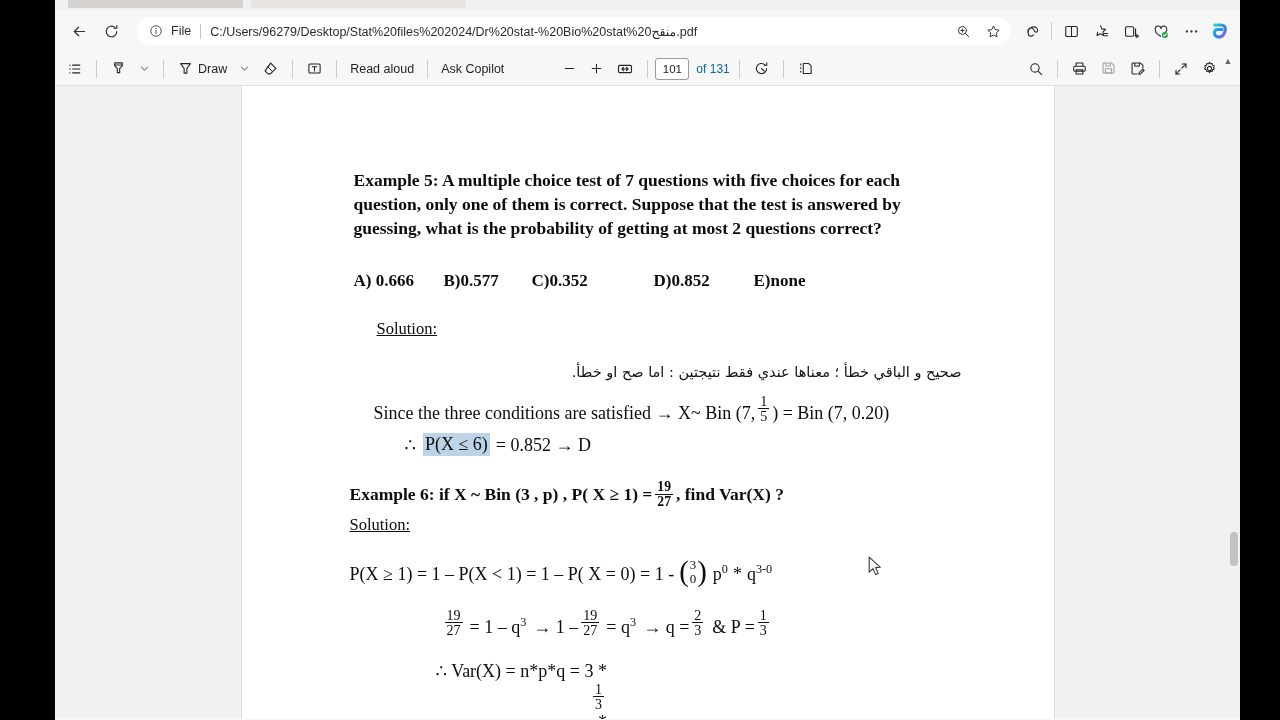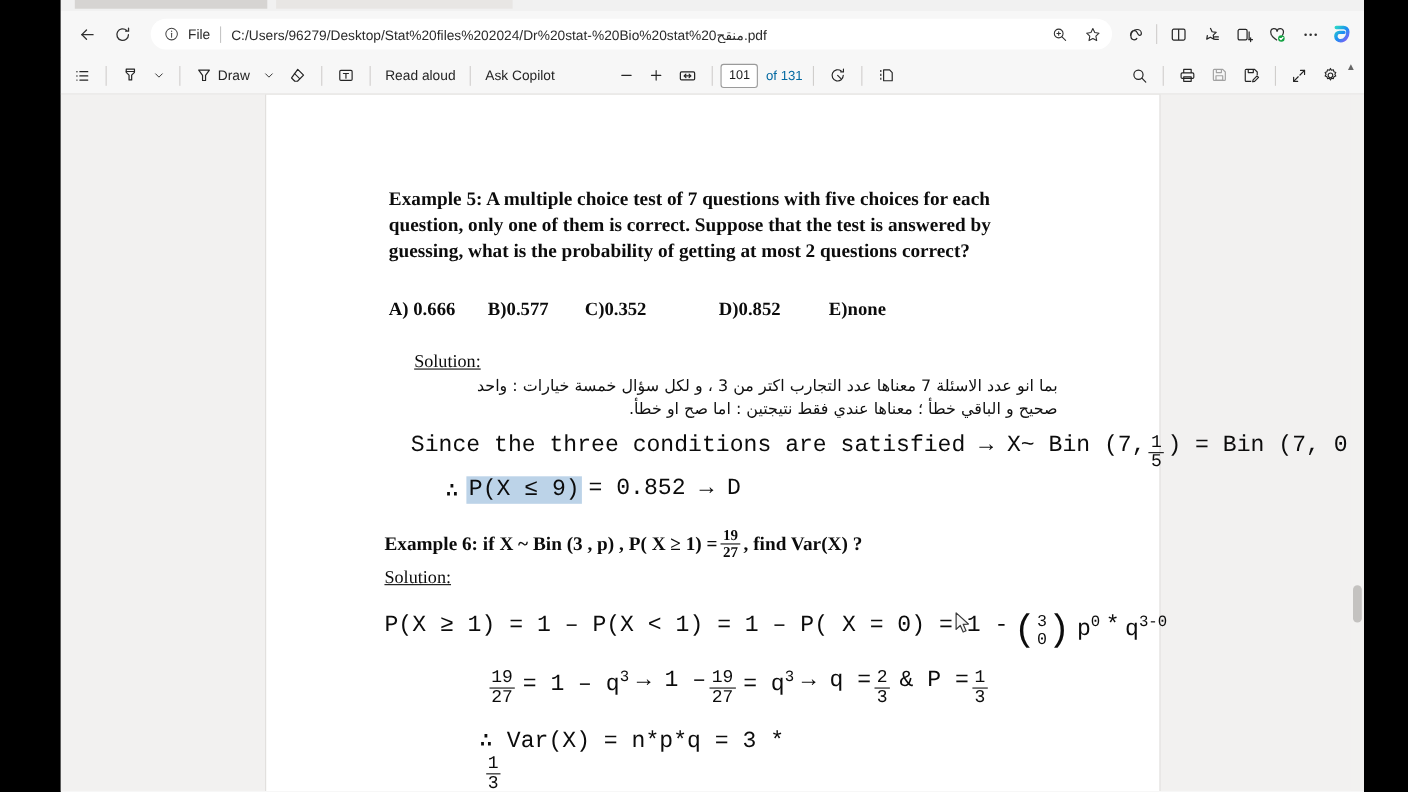--- a/index.html
+++ b/index.html
@@ -137,24 +137,24 @@
     direction: rtl; text-align: right;
     font-size: 14.5px; line-height: 21px;
     font-family: "DejaVu Sans", sans-serif;
     color: #111;
   }
   .ar1 { top: 255px; }
   .ar2 { top: 276px; right: 92px; }
 
   .mline {
     position: absolute;
-    font-size: 21px;
-    font-family: Liberation Mono, monospace;
+    font-size: 18px;
+    font-family: Liberation Serif, serif;
     white-space: nowrap;
-    display: flex; align-items: flex-start;
+    display: flex; align-items: flex-end;
   }
   .m1 { left: 132px; top: 308px; }
   .m2 { left: 163px; top: 347px; }
   .hl { background: #bcd3e8; padding: 1px 2px; }
 
   .qtitle2 {
     position: absolute; left: 108px; top: 394px;
     font-weight: bold; font-size: 17.5px;
     font-family: "Liberation Serif", serif;
     display: flex; align-items: center; white-space: nowrap;
@@ -506,35 +506,34 @@
           <div class="choices">
             <span class="c c1">A) 0.666</span>
             <span class="c c2">B)0.577</span>
             <span class="c c3">C)0.352</span>
             <span class="c c4">D)0.852</span>
             <span class="c">E)none</span>
           </div>
 
           <div class="sol1">Solution:</div>
 
-          <div class="arabic ar1">بما انو عدد الاسئلة 7 معناها عدد التجارب اكتر من 3 ، و لكل سؤال خمسة خيارات : واحد</div>
           <div class="arabic ar2">صحيح و الباقي خطأ ؛ معناها عندي فقط نتيجتين : اما صح او خطأ.</div>
 
           <div class="mline m1">
             <span>Since the three conditions are satisfied → X~ Bin (7,</span>
             <span class="frac">
               <span class="num">1</span>
               <span class="den">5</span>
             </span>
             <span>) = Bin (7, 0.20)</span>
           </div>
 
           <div class="mline m2">
             <span style="margin-right:7px">∴</span>
-            <span class="hl">P(X ≤ 9)</span>
+            <span class="hl">P(X ≤ 6)</span>
             <span style="margin-left:6px">= 0.852 → D</span>
           </div>
 
           <div class="qtitle2">
             <span>Example 6: if X ~ Bin (3 , p) , P( X ≥ 1) =</span>
             <span class="frac">
               <span class="num">19</span>
               <span class="den">27</span>
             </span>
             <span>, find Var(X) ?</span>

